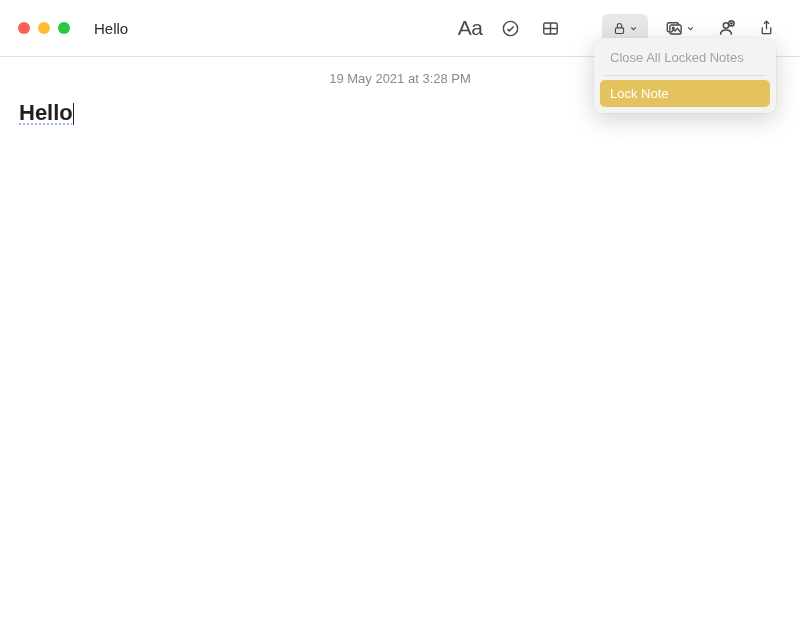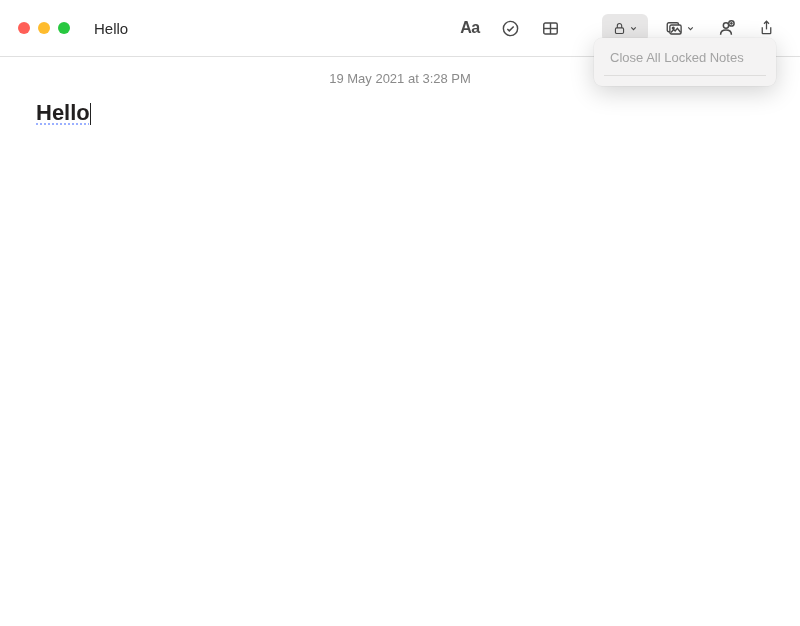--- a/index.html
+++ b/index.html
@@ -66,27 +66,27 @@
       width: 46px;
       height: 28px;
       display: flex;
       align-items: center;
       justify-content: center;
       gap: 2px;
       color: #4a4a4a;
       border-radius: 6px;
     }
     .aa-text {
-      font-size: 16px;
-      font-weight: 700;
+      font-size: 21px;
+      font-weight: 400;
       letter-spacing: -0.5px;
     }
     .content {
       position: relative;
-      padding: 0 36px;
+      padding: 0 19px;
     }
     .timestamp {
       text-align: center;
       color: #8a8a8a;
       font-size: 13px;
       padding: 14px 0 8px 0;
     }
     .note-body {
       font-size: 22px;
       font-weight: 700;
@@ -212,13 +212,14 @@
 </div>
 
 <div class="content">
   <div class="timestamp">19 May 2021 at 3:28 PM</div>
   <span class="note-body">Hello</span><span class="cursor"></span>
 </div>
 
 <div class="dropdown">
   <div class="dropdown-item disabled">Close All Locked Notes</div>
   <div class="dropdown-sep"></div>
+  <div class="dropdown-item highlight">Lock Note</div>
 </div>
 
 </body></html>

